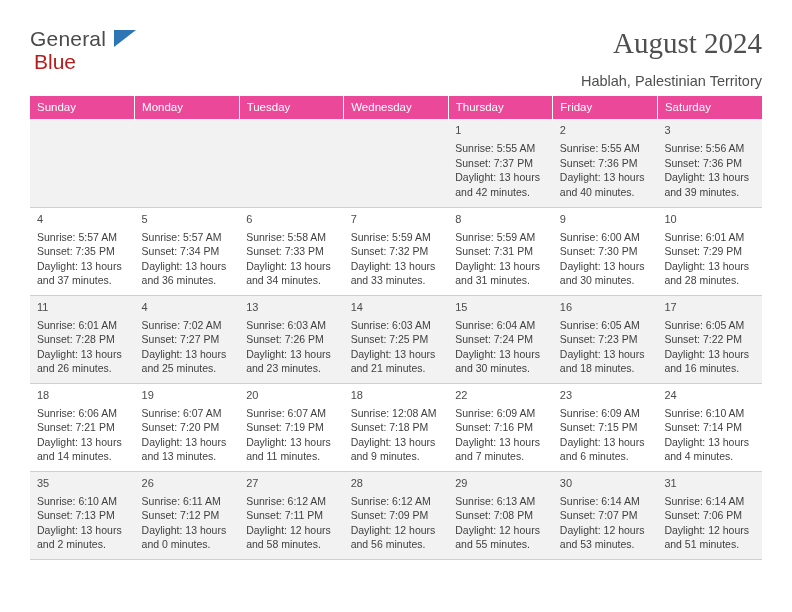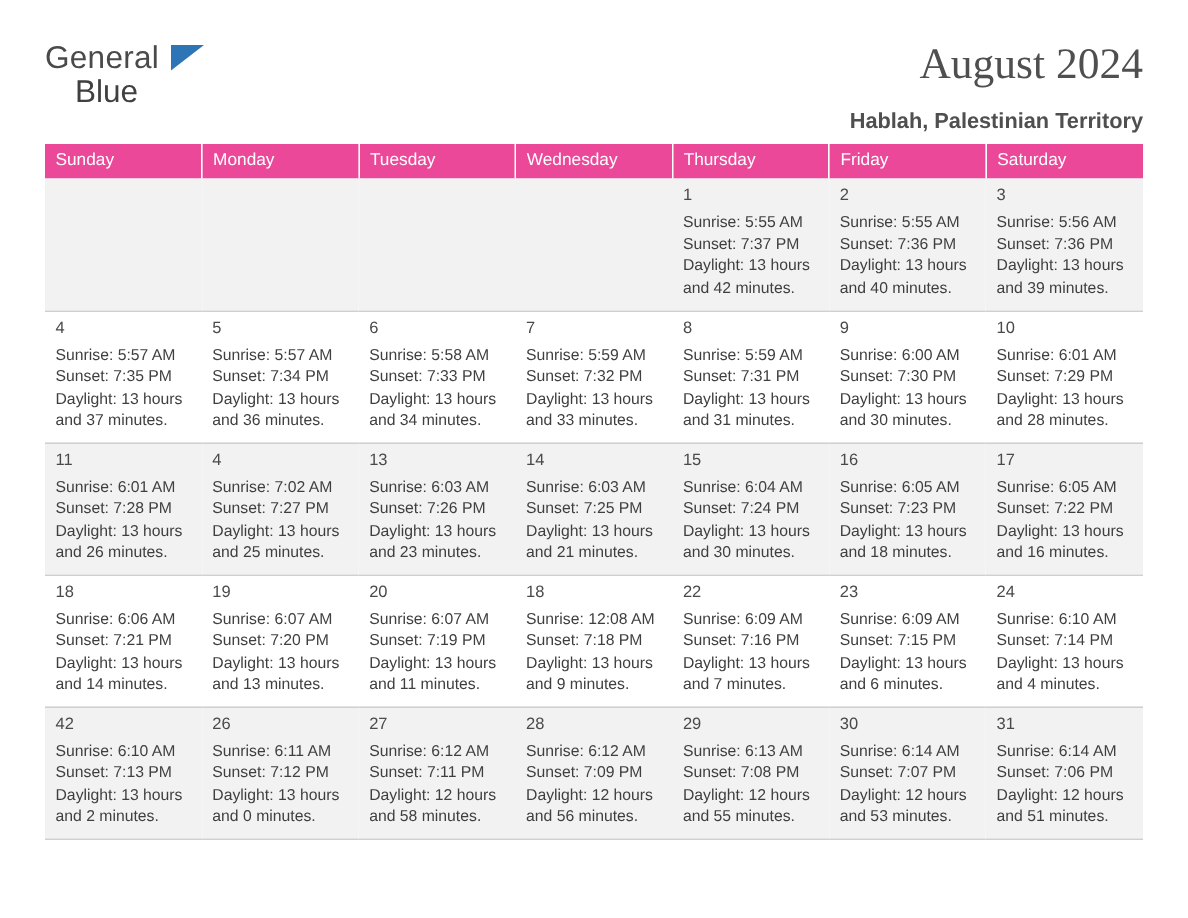--- a/index.html
+++ b/index.html
@@ -33,24 +33,24 @@
     line-height: 1;
   }
   .logo-general {
     font-size: 21px;
     color: #4a4a4a;
     letter-spacing: .2px;
     display: block;
   }
   .logo-blue {
     font-size: 21px;
-    color: #404040;
+    color: #b91c1c;
     display: block;
     margin-top: 2px;
-    margin-left: 20px;
+    margin-left: 4px;
   }
   .logo-flag {
     position: absolute;
     left: 84px;
     top: 2px;
     width: 0;
     height: 0;
     border-left: 22px solid #2e75b6;
     border-bottom: 17px solid transparent;
   }
@@ -60,21 +60,20 @@
     color: #4f4f4f;
     font-weight: normal;
     margin: 0;
     line-height: 1.1;
     font-family: Liberation Serif, serif;
   }
   .cal-sub {
     font-size: 14.5px;
     color: #4f4f4f;
     margin-top: 13px;
-    font-weight: bold;
   }
   
   table.cal {
     width: 732px;
     border-collapse: collapse;
     table-layout: fixed;
   }
   table.cal th {
     background: #ec4899;
     color: #ffffff;
@@ -310,21 +309,21 @@
           <td>
             <span class="daynum">24</span>
             <span class="info">Sunrise: 6:10 AM</span>
             <span class="info">Sunset: 7:14 PM</span>
             <span class="info">Daylight: 13 hours</span>
             <span class="info">and 4 minutes.</span>
           </td>
         </tr>
         <tr class="shade">
           <td>
-            <span class="daynum">42</span>
+            <span class="daynum">35</span>
             <span class="info">Sunrise: 6:10 AM</span>
             <span class="info">Sunset: 7:13 PM</span>
             <span class="info">Daylight: 13 hours</span>
             <span class="info">and 2 minutes.</span>
           </td>
           <td>
             <span class="daynum">26</span>
             <span class="info">Sunrise: 6:11 AM</span>
             <span class="info">Sunset: 7:12 PM</span>
             <span class="info">Daylight: 13 hours</span>

